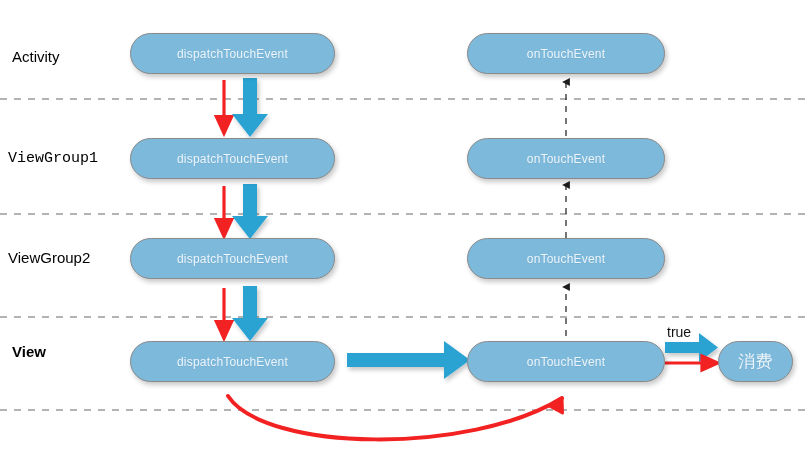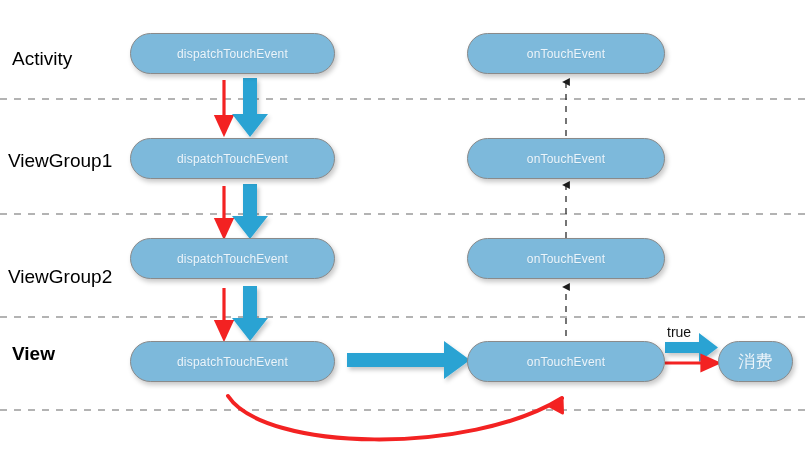--- a/index.html
+++ b/index.html
@@ -20,21 +20,21 @@
   .svg-layer {
     position: absolute;
     left: 0;
     top: 0;
     width: 805px;
     height: 461px;
   }
   .row-label {
     position: absolute;
     font-family: "Liberation Sans", sans-serif;
-    font-size: 19px;
+    font-size: 15px;
     color: #000000;
     white-space: nowrap;
     line-height: 1;
   }
   .node-box {
     position: absolute;
     box-sizing: border-box;
     background: #7DB9DB;
     border: 1.6px solid #8a8a8a;
     border-radius: 22px;
@@ -115,22 +115,22 @@
       <line x1="566" y1="336" x2="566" y2="287"></line>
     </g>
 
     <g>
       <path d="M228,396 C265,452 470,455 562,398" stroke="#F32222" stroke-width="4" fill="none" stroke-linecap="round"></path>
       <path d="M562,398 l0.5,15 l-13,-7 z" fill="#F32222" stroke="#F32222" stroke-width="3" stroke-linejoin="round"></path>
     </g>
   </svg>
 
   <div class="row-label" style="left:12px; top:49px;">Activity</div>
-  <div class="row-label" style="left:8px; top:151px;">ViewGroup1</div>
-  <div class="row-label" style="left:8px; top:267px;">ViewGroup2</div>
+  <div class="row-label" style="left:8px; top:151px;font-family:Liberation Mono, monospace;">ViewGroup1</div>
+  <div class="row-label" style="left:8px; top:250px;">ViewGroup2</div>
   <div class="row-label" style="left:12px; top:344px;font-weight:bold;">View</div>
 
   <div class="node-box" style="left:130px; top:33px; width:205px; height:41px;">dispatchTouchEvent</div>
   <div class="node-box" style="left:130px; top:138px; width:205px; height:41px;">dispatchTouchEvent</div>
   <div class="node-box" style="left:130px; top:238px; width:205px; height:41px;">dispatchTouchEvent</div>
   <div class="node-box" style="left:130px; top:341px; width:205px; height:41px;">dispatchTouchEvent</div>
 
   <div class="node-box" style="left:467px; top:33px; width:198px; height:41px;">onTouchEvent</div>
   <div class="node-box" style="left:467px; top:138px; width:198px; height:41px;">onTouchEvent</div>
   <div class="node-box" style="left:467px; top:238px; width:198px; height:41px;">onTouchEvent</div>

